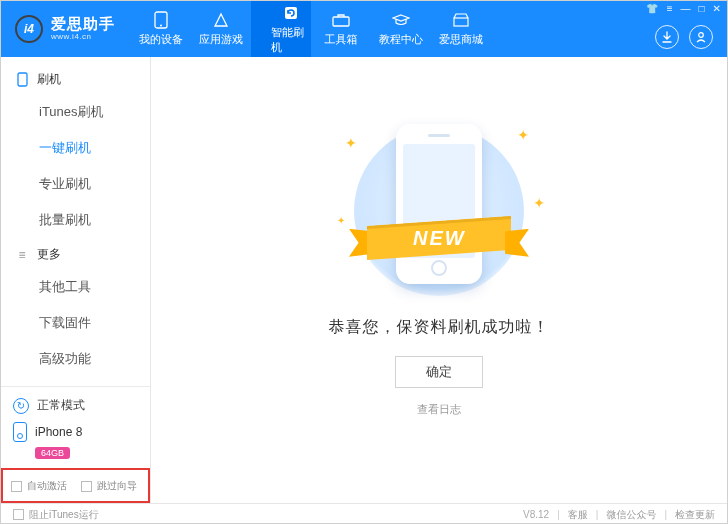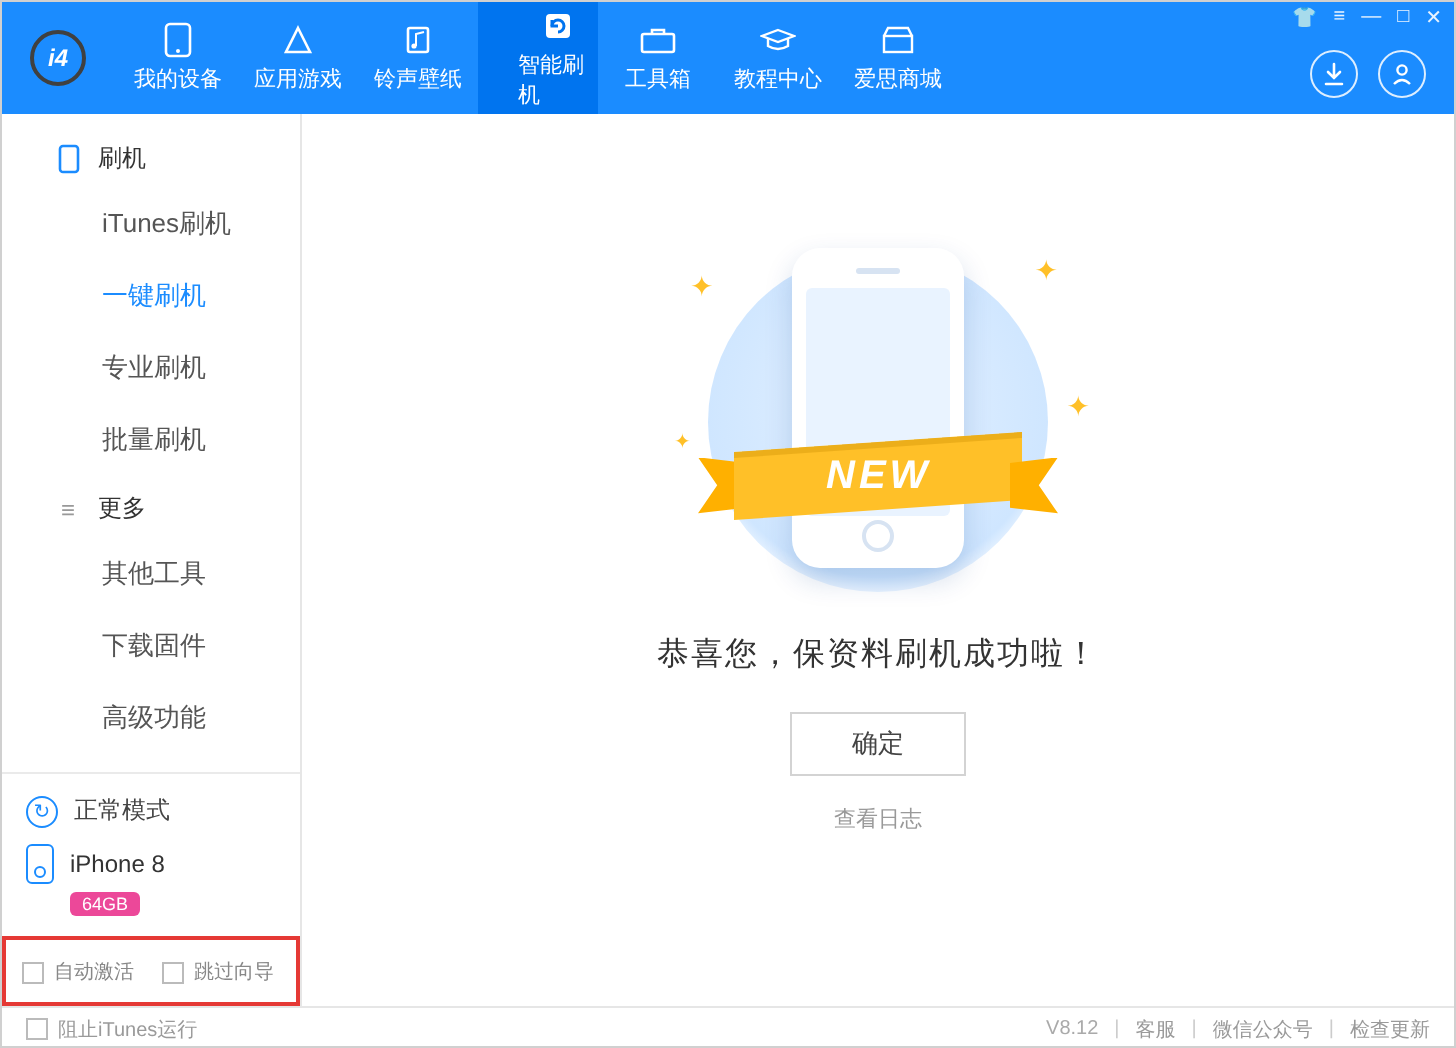--- a/index.html
+++ b/index.html
@@ -15,21 +15,21 @@
 .nav-item { width: 60px; display: flex; flex-direction: column; align-items: center; justify-content: center; font-size: 11px; cursor: pointer; }
 .nav-item.active { background: #0074ef; padding-left: 20px; }
 .nav-item .ic { width: 18px; height: 18px; margin-bottom: 3px; display: flex; align-items: center; justify-content: center; }
 .win-ctrls { position: absolute; top: 2px; right: 6px; display: flex; gap: 8px; font-size: 10px; opacity: .9; }
 .win-ctrls span { cursor: pointer; }
 .right-ctrls { position: absolute; right: 14px; bottom: 8px; display: flex; gap: 10px; }
 .circ-btn { width: 24px; height: 24px; border: 1.5px solid rgba(255,255,255,.85); border-radius: 50%; display: flex; align-items: center; justify-content: center; font-size: 13px; cursor: pointer; }
 
 .main { display: flex; height: 446px; }
 .sidebar { width: 150px; border-right: 1px solid #e6e6e6; display: flex; flex-direction: column; }
-.sb-scroll { flex: 1; overflow: hidden; padding-top: 6px; padding-left: 12px; }
+.sb-scroll { flex: 1; overflow: hidden; padding-top: 6px; }
 .sb-group-hdr { display: flex; align-items: center; padding: 8px 14px 6px; color: #333; font-size: 12px; }
 .sb-group-hdr .ic { width: 14px; height: 14px; margin-right: 8px; display: flex; align-items: center; justify-content: center; color: #1b8cff; font-size: 12px; }
 .sb-group-hdr.grey .ic { color: #999; }
 .sb-item { padding: 9px 0 9px 38px; font-size: 13px; color: #555; cursor: pointer; }
 .sb-item.active { color: #1b8cff; }
 .sb-device { border-top: 1px solid #eaeaea; padding: 8px 12px; }
 .mode-row { display: flex; align-items: center; font-size: 12px; color: #444; padding: 2px 0 8px; }
 .mode-ic { width: 16px; height: 16px; border: 1.5px solid #1b8cff; border-radius: 50%; margin-right: 8px; display: flex; align-items: center; justify-content: center; color: #1b8cff; font-size: 10px; }
 .dev-row { display: flex; align-items: center; font-size: 12px; color: #333; }
 .dev-ic { width: 14px; height: 20px; border: 1.5px solid #1b8cff; border-radius: 3px; margin-right: 8px; position: relative; }
@@ -67,48 +67,42 @@
 .footer .v { color: #aaa; }
 
 svg { display: block; }
 </style>
 </head>
 <body>
 
 <div class="topbar">
   <div class="brand">
     <div class="brand-logo">i4</div>
+    <div class="brand-text">
+      <div class="cn">爱思助手</div>
+      <div class="en">www.i4.cn</div>
+    </div>
   </div>
   <div class="nav">
     <div class="nav-item">
       <span class="ic">
           <svg width="14" height="18" viewBox="0 0 14 18">
             <rect x="1" y="1" width="12" height="16" rx="2" fill="none" stroke="#fff" stroke-width="1.3"></rect>
             <circle cx="7" cy="14.5" r="1" fill="#fff"></circle>
           </svg>
         </span>
       <span>我的设备</span>
     </div>
     <div class="nav-item">
       <span class="ic">
           <svg width="16" height="16" viewBox="0 0 16 16">
             <path d="M8 2 L14 14 H2 Z" fill="none" stroke="#fff" stroke-width="1.3"></path>
           </svg>
         </span>
       <span>应用游戏</span>
-    </div>
-    <div class="nav-item">
-      <span class="ic">
-          <svg width="16" height="16" viewBox="0 0 16 16">
-            <rect x="3" y="2" width="10" height="12" rx="1" fill="none" stroke="#fff" stroke-width="1.3"></rect>
-            <circle cx="6" cy="11" r="1.3" fill="#fff"></circle>
-            <path d="M7 11 V5 L11 4" stroke="#fff" stroke-width="1" fill="none"></path>
-          </svg>
-        </span>
-      <span>铃声壁纸</span>
     </div>
     <div class="nav-item active">
       <span class="ic">
           <svg width="16" height="16" viewBox="0 0 16 16">
             <rect x="2" y="2" width="12" height="12" rx="2" fill="#fff"></rect>
             <path d="M5 8 A3 3 0 1 1 8 11" stroke="#0074ef" stroke-width="1.5" fill="none"></path>
             <path d="M5 5 L5 8 L8 8" stroke="#0074ef" stroke-width="1.5" fill="none"></path>
           </svg>
         </span>
       <span>智能刷机</span>

